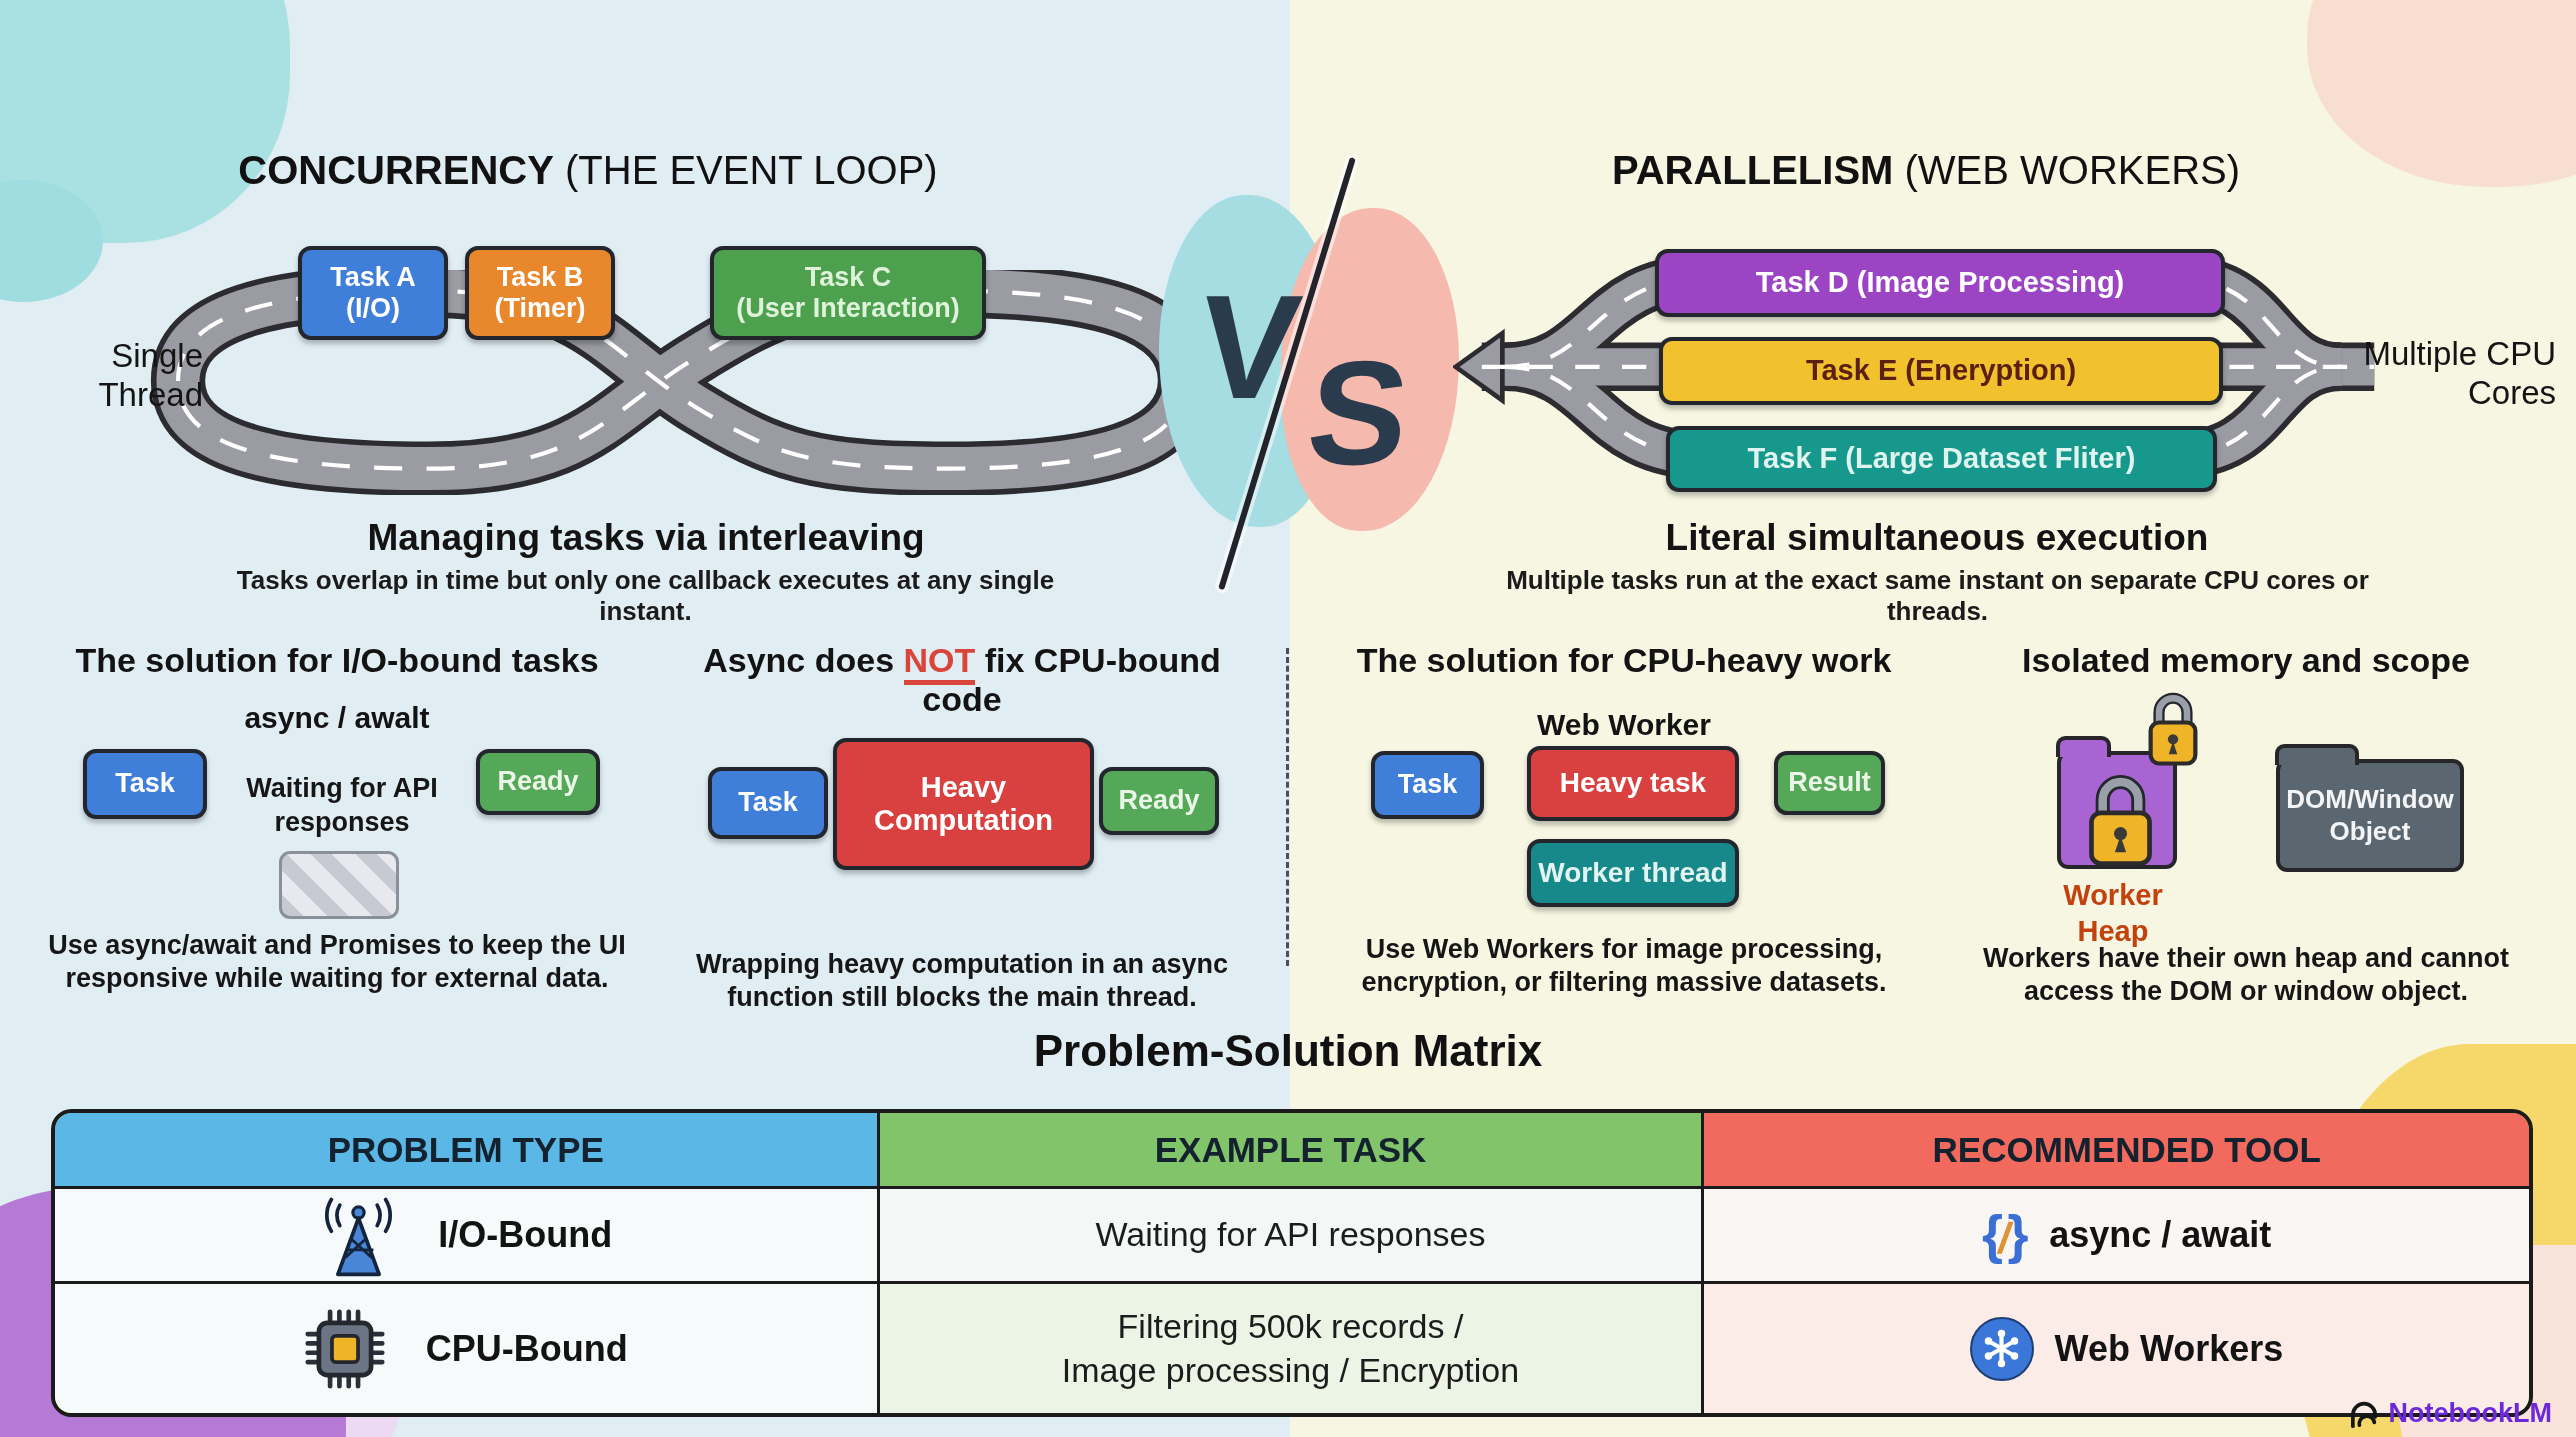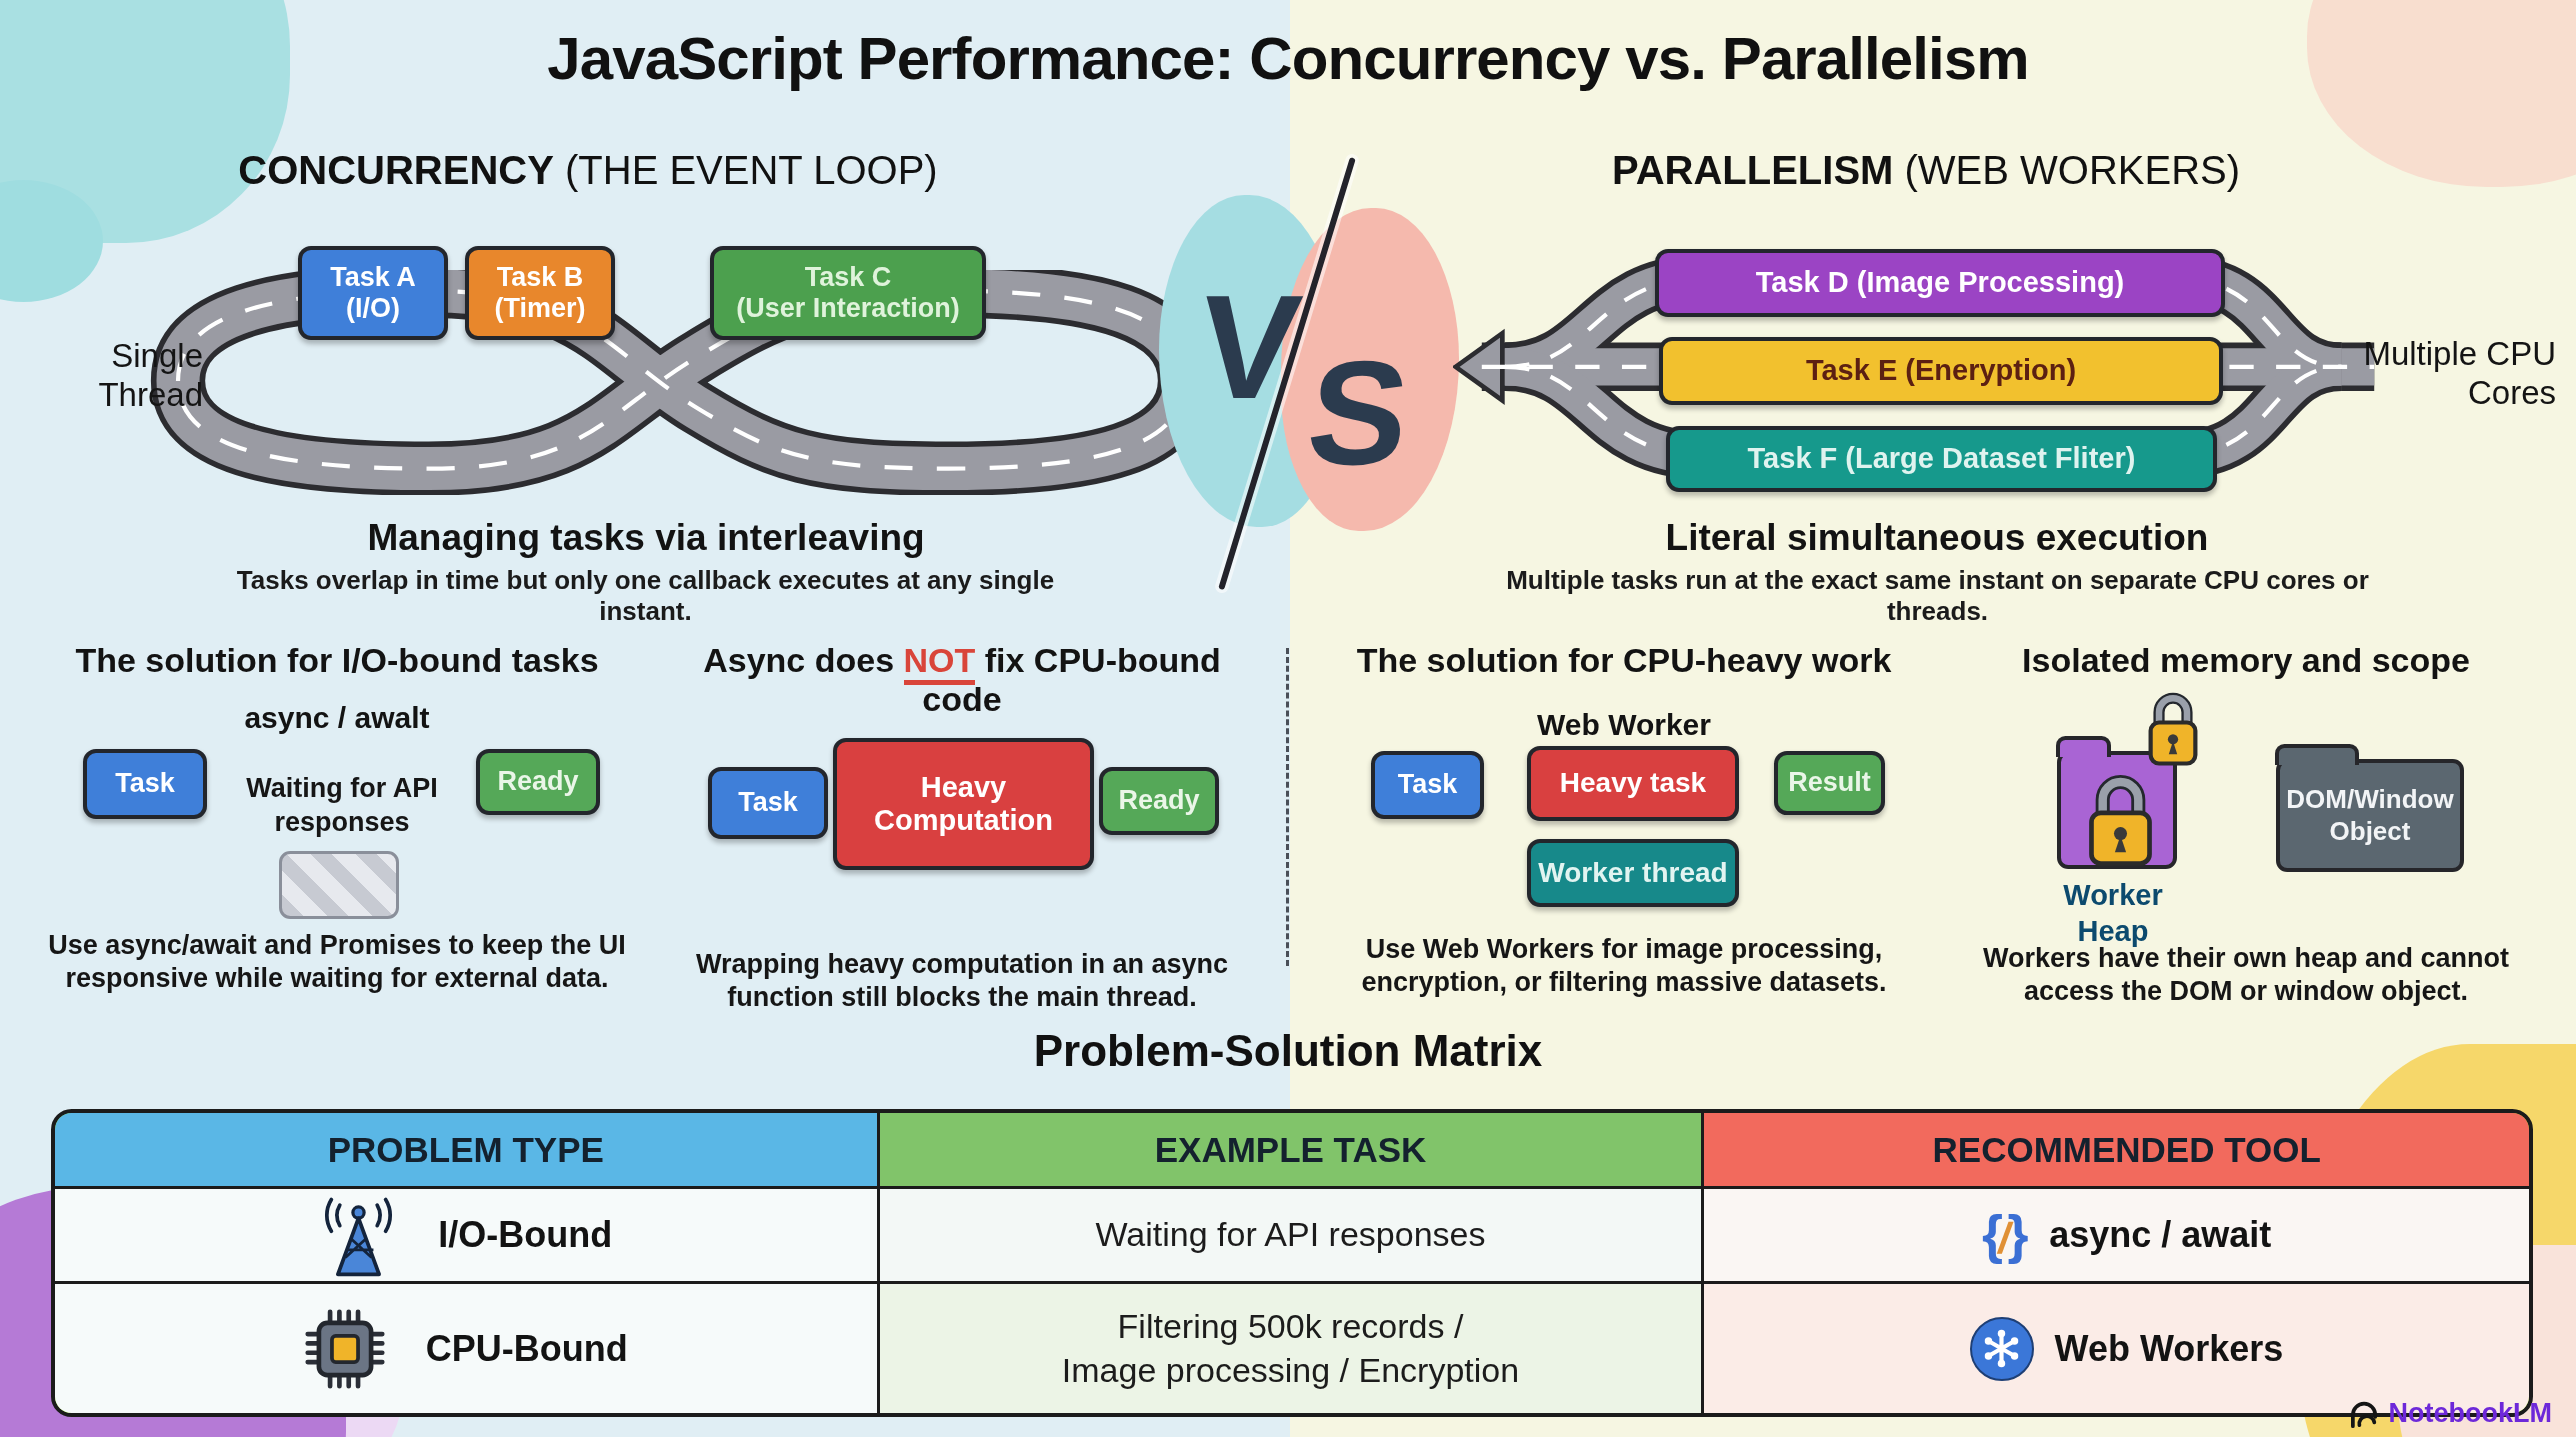--- a/index.html
+++ b/index.html
@@ -40,21 +40,21 @@
   .not-red{color:#d9453a;border-bottom:5.6px solid #d9453a;padding-bottom:0.9px;}
   .hatched{position:absolute;border:3.7px solid #8a8f9a;border-radius:11.2px;background:repeating-linear-gradient(45deg,#c7cad2 0 15px,#e7e9ee 15px 32px);}
   .divider-dashed{position:absolute;border-left:3.7px dashed #4a4f58;}
 
   
   .folder{position:absolute;border:4.7px solid #26262a;border-radius:11.2px;}
   .folder::before{content:"";position:absolute;top:-19px;left:-4.7px;width:42%;height:17px;background:inherit;border:4.7px solid #26262a;border-bottom:none;border-radius:9.4px 9.4px 0 0;}
   .folder-purple{background:#a964d4;}
   .folder-gray{background:#5b6770;display:flex;align-items:center;justify-content:center;}
   .folder-gray .flabel{width:170px;text-align:center;color:#f2f4f6;font-size:26px;font-weight:bold;line-height:1.2;}
-  .heap-label{position:absolute;width:122px;text-align:center;font-size:29px;font-weight:bold;line-height:1.25;color:#0c4a6e;}
+  .heap-label{position:absolute;width:122px;text-align:center;font-size:29px;font-weight:bold;line-height:1.25;color:#c2410c;}
 
   
   .vs-slash{position:absolute;left:1284px;top:148px;width:5.6px;height:451px;background:#23232b;transform:rotate(17deg);border-radius:2.8px;box-shadow:0 0 0 3.7px rgba(255,255,255,.55);}
   .vs-letter{position:absolute;font-size:148px;font-weight:bold;color:#2b3b4e;transform:skewX(-6deg);line-height:1;}
 
   
   .matrix-title{position:absolute;left:0;top:1026px;width:2576px;text-align:center;font-size:44px;font-weight:bold;color:#111;}
   .matrix{position:absolute;left:51px;top:1109px;width:2474px;border:4.7px solid #1b1b1b;border-radius:20.6px;overflow:hidden;background:#84cc16;}
   .mrow{display:grid;grid-template-columns:1fr 1fr 1fr;}
   .mcell{display:flex;align-items:center;justify-content:center;gap:20.6px;border-right:3.7px solid #1b1b1b;}
@@ -85,21 +85,20 @@
   <div class="half-right"></div>
 
   <div class="blob" style="left:-66px;top:-122px;width:356px;height:365px;background:#a9e0e2;border-radius:46%;"></div>
   <div class="blob" style="left:-56px;top:180px;width:159px;height:122px;background:#9fdde0;border-radius:50%;"></div>
   <div class="blob" style="left:2307px;top:-103px;width:374px;height:290px;background:#f8decf;border-radius:48%;"></div>
   <div class="blob" style="left:-28px;top:1203px;width:431px;height:318px;background:#ecd9f4;border-radius:50% 60% 45% 50%;"></div>
   <div class="blob" style="left:-103px;top:1187px;width:449px;height:393px;background:#b57ad6;border-radius:45% 60% 40% 50%;"></div>
   <div class="blob" style="right:-37px;top:1044px;width:318px;height:524px;background:#f6d76a;border-radius:55% 0 0 45%;"></div>
   <div class="blob" style="right:-19px;top:1245px;width:197px;height:281px;background:#f9e3da;border-radius:60% 0 0 50%;"></div>
 
-  <div class="main-title">JavaScript Performance: Concurrency vs. Parallelism</div>
 
   <div class="sec-heading" style="left:167px;"><b>CONCURRENCY</b><span class="paren"> (THE EVENT LOOP)</span></div>
   <div class="sec-heading" style="left:1505px;"><b>PARALLELISM</b><span class="paren"> (WEB WORKERS)</span></div>
 
   <svg class="abs" style="left:120px;top:270px;" width="1123" height="225" viewBox="0 0 1200 240">
     <path d="M 330 22 C 160 22, 62 48, 62 118 C 62 188, 160 212, 330 212 C 500 212, 520 150, 618 92 C 700 42, 742 22, 885 22 C 1045 22, 1138 48, 1138 118 C 1138 188, 1045 212, 885 212 C 742 212, 700 198, 618 148 C 520 88, 500 22, 330 22 Z" fill="none" stroke="#2c2c30" stroke-width="58" stroke-linejoin="round"></path>
     <path d="M 330 22 C 160 22, 62 48, 62 118 C 62 188, 160 212, 330 212 C 500 212, 520 150, 618 92 C 700 42, 742 22, 885 22 C 1045 22, 1138 48, 1138 118 C 1138 188, 1045 212, 885 212 C 742 212, 700 198, 618 148 C 520 88, 500 22, 330 22 Z" fill="none" stroke="#9a9ba3" stroke-width="46" stroke-linejoin="round"></path>
     <path d="M 330 22 C 160 22, 62 48, 62 118 C 62 188, 160 212, 330 212 C 500 212, 520 150, 618 92 C 700 42, 742 22, 885 22 C 1045 22, 1138 48, 1138 118 C 1138 188, 1045 212, 885 212 C 742 212, 700 198, 618 148 C 520 88, 500 22, 330 22 Z" fill="none" stroke="#ffffff" stroke-width="4.5" stroke-dasharray="30 26"></path>
   </svg>
 

